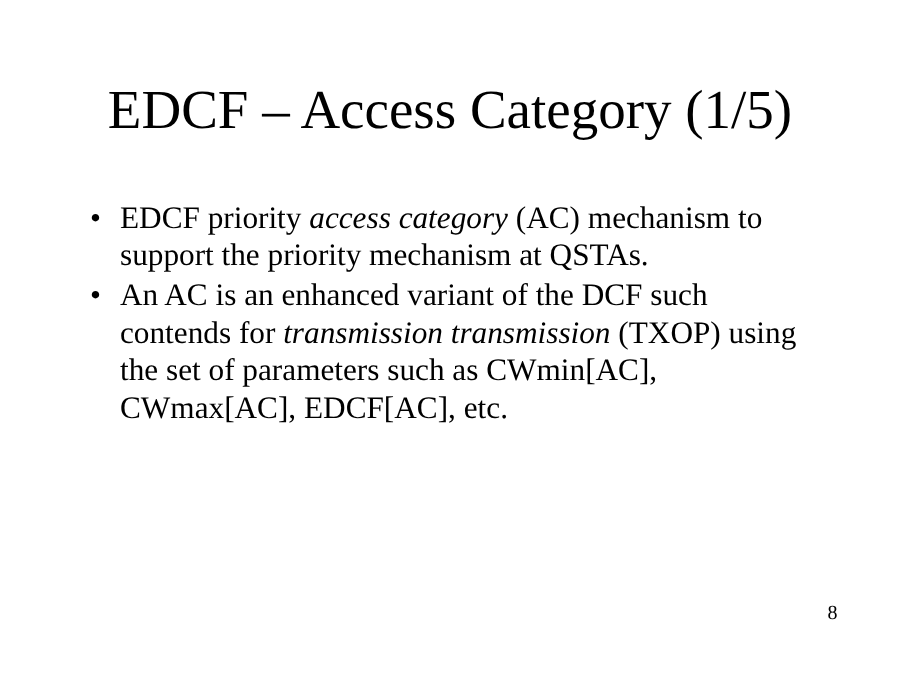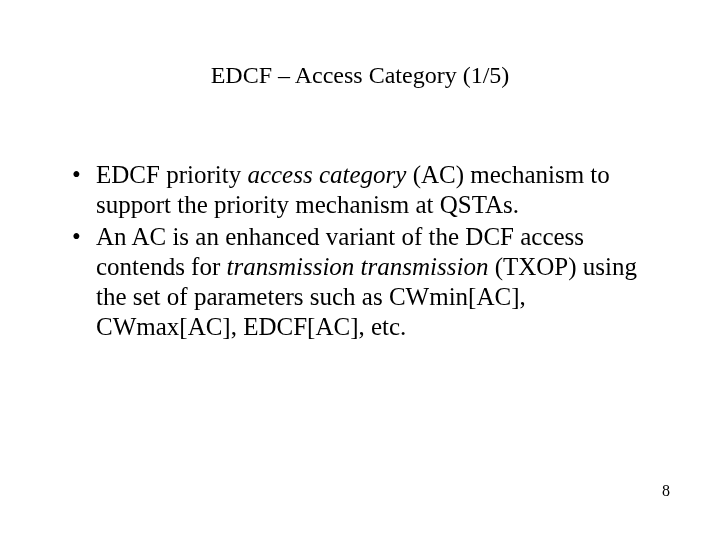--- a/index.html
+++ b/index.html
@@ -17,21 +17,21 @@
     height: 540px;
     position: relative;
     box-sizing: border-box;
   }
   .title {
     position: absolute;
     top: 62px;
     left: 0;
     width: 720px;
     text-align: center;
-    font-size: 24px;
+    font-size: 44px;
     font-weight: normal;
   }
   .body {
     position: absolute;
     top: 160px;
     left: 72px;
     width: 586px;
     font-size: 25px;
     line-height: 1.2;
   }
@@ -68,21 +68,21 @@
     <div class="bullet">
       <div class="dot">•</div>
       <div class="content">
         <span>EDCF priority </span><em>access category</em><span> (AC) mechanism to support the priority mechanism at QSTAs.</span>
       </div>
     </div>
 
     <div class="bullet">
       <div class="dot">•</div>
       <div class="content">
-        <span>An AC is an enhanced variant of the DCF access contends for </span><em>transmission transmission</em><span> (TXOP) using the set of parameters such as CWmin[AC], CWmax[AC], EDCF[AC], etc.</span>
+        <span>An AC is an enhanced variant of the DCF such contends for </span><em>transmission transmission</em><span> (TXOP) using the set of parameters such as CWmin[AC], CWmax[AC], EDCF[AC], etc.</span>
       </div>
     </div>
 
   </div>
 
   <div class="pagenum">8</div>
 
 </div>
 
 </body></html>

